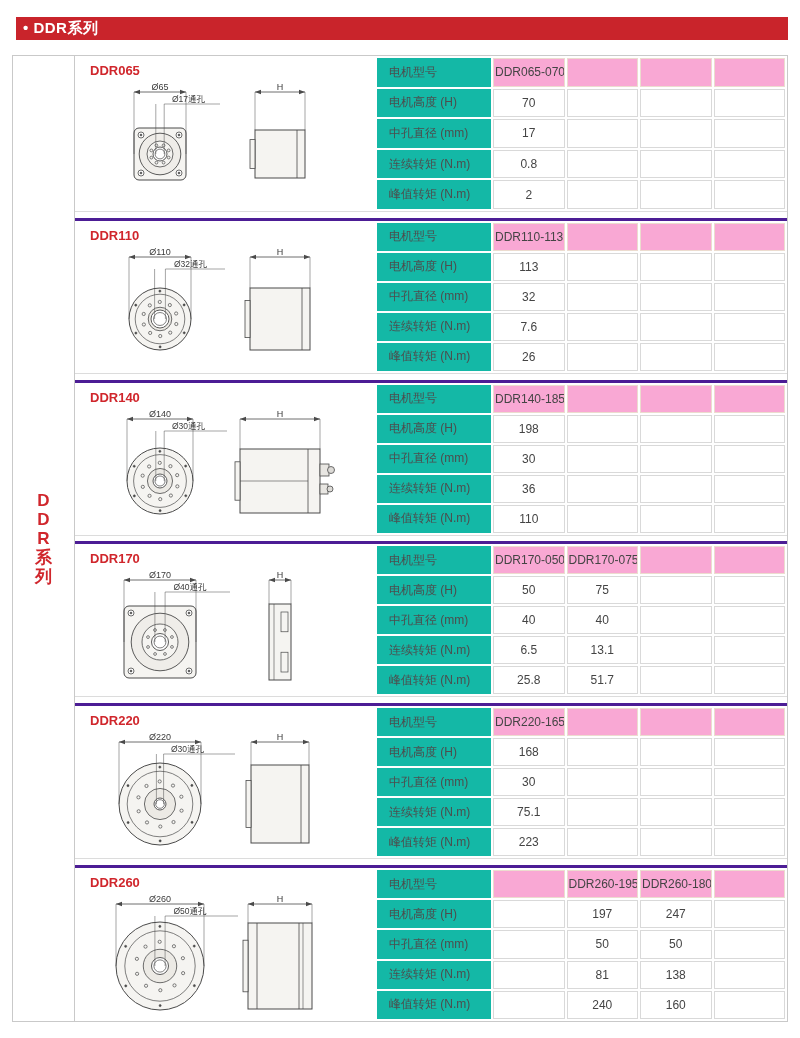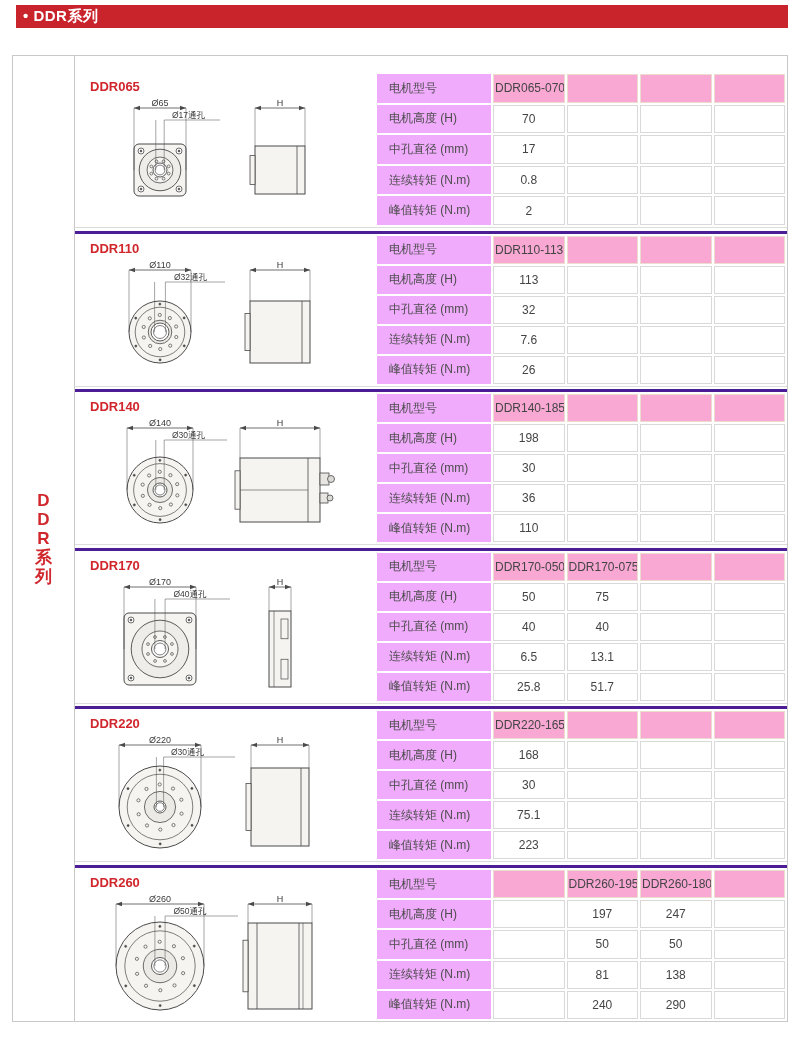--- a/index.html
+++ b/index.html
@@ -1,32 +1,32 @@
 <!DOCTYPE html>
 <html><head>
 <meta charset="utf-8">
 <style>
   *{box-sizing:border-box;}
   html,body{margin:0;padding:0;}
   body{width:800px;height:1038px;background:#ffffff;font-family:"Liberation Sans","DejaVu Sans",sans-serif;position:relative;overflow:hidden;}
-  .header-bar{position:absolute;left:16px;top:5px;width:772px;height:23px;background:#c9242b;color:#ffffff;display:flex;align-items:center;padding-left:7px;font-size:15px;font-weight:bold;letter-spacing:0.5px;}
+  .header-bar{position:absolute;left:16px;top:17px;width:772px;height:23px;background:#c9242b;color:#ffffff;display:flex;align-items:center;padding-left:7px;font-size:15px;font-weight:bold;letter-spacing:0.5px;}
   .content-frame{position:absolute;left:12px;top:55px;width:776px;height:967px;border:1px solid #c9c9c9;display:flex;background:#ffffff;}
   .sidebar{width:62px;flex:none;border-right:1px solid #c9c9c9;display:flex;align-items:center;justify-content:center;background:#ffffff;}
   .vertical-label{color:#d0262c;font-weight:bold;font-size:17px;line-height:19px;text-align:center;}
-  .sections{flex:1;display:flex;flex-direction:column;justify-content:space-between;margin-top:16px;}
+  .sections{flex:1;display:flex;flex-direction:column;justify-content:space-between;}
   .section{height:156px;display:flex;background:#ffffff;border-bottom:1px solid #dcdcdc;}
   .section + .section{border-top:3px solid #4c1d95;}
   .section:last-child{border-bottom:none;}
   .drawing-pane{width:300px;flex:none;position:relative;}
   .model-name{position:absolute;left:15px;top:7px;font-size:13px;font-weight:bold;color:#d0262c;}
   svg.drawing{position:absolute;left:0;top:22px;}
   .table-pane{flex:1;}
   table.spec-table{width:100%;height:100%;border-collapse:separate;border-spacing:2px;table-layout:fixed;}
   td{font-size:12px;color:#4d4d4d;overflow:hidden;white-space:nowrap;}
-  td.label{background:#f0abfc;padding-left:12px;width:114px;}
+  td.label{background:#14b8a6;padding-left:12px;width:114px;}
   td.data{background:#ffffff;border:1px solid #d9d9d9;text-align:center;color:#444444;}
   tr.model-row td.data{background:#f9a8d4;border-color:#ecdccf;}
 </style>
 </head>
 <body>
 
 <div class="header-bar">
   <span>• DDR系列</span>
 </div>
 
@@ -568,21 +568,21 @@
                 <td class="label">连续转矩 (N.m)</td>
                 <td class="data"></td>
                 <td class="data">81</td>
                 <td class="data">138</td>
                 <td class="data"></td>
               </tr>
               <tr>
                 <td class="label">峰值转矩 (N.m)</td>
                 <td class="data"></td>
                 <td class="data">240</td>
-                <td class="data">290</td>
+                <td class="data">160</td>
                 <td class="data"></td>
               </tr>
             </tbody>
           </table>
     </div>
   </div>
 </div>
 </div>
 
 </body></html>

